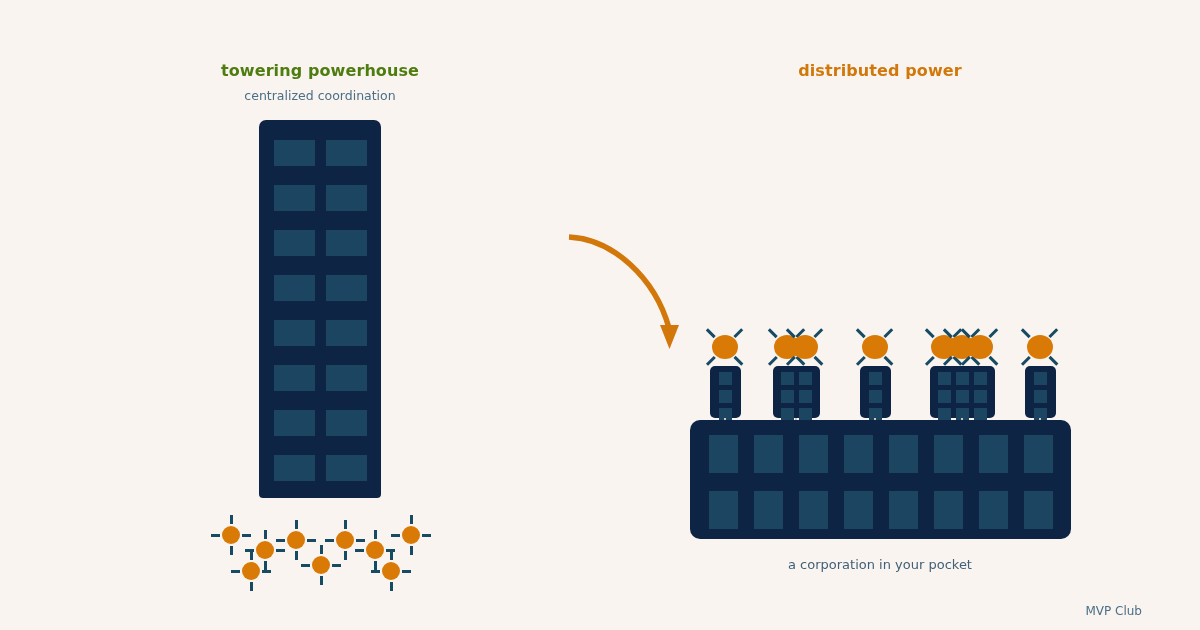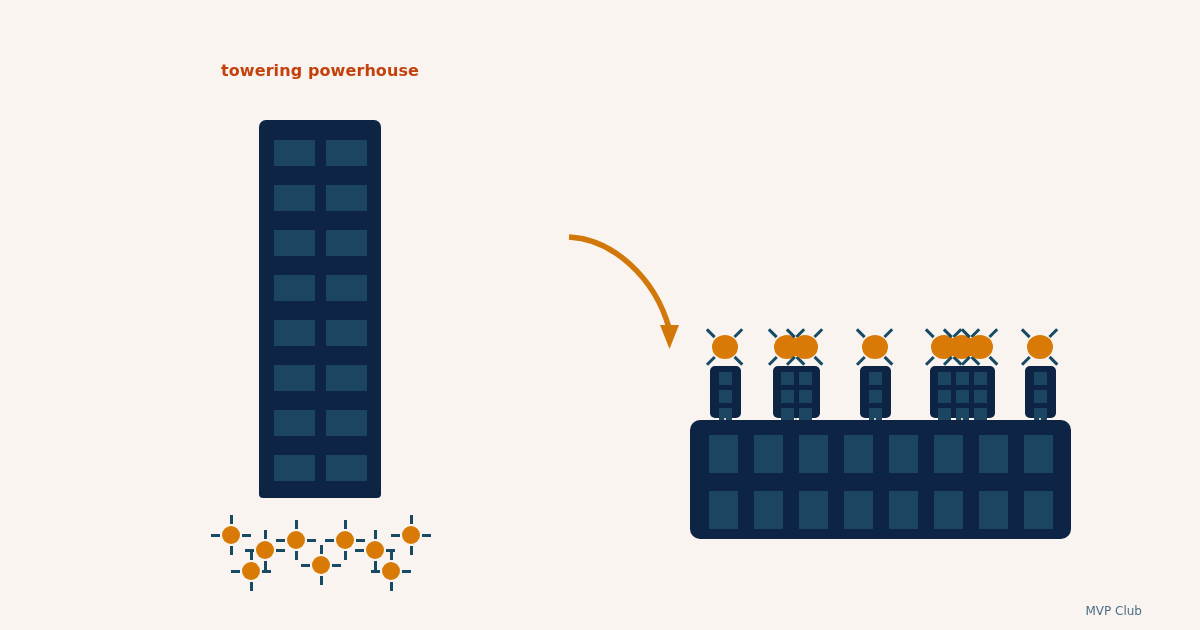--- a/index.html
+++ b/index.html
@@ -28,21 +28,21 @@
     font-weight: bold;
     letter-spacing: 0.1px;
   }
   .panel-sub {
     position: absolute;
     width: 420px;
     text-align: center;
     font-size: 12.5px;
     font-weight: normal;
   }
-  #left-title  { left: 110px; top: 61px; color: #c2410c; }
+  #left-title  { left: 110px; top: 61px; color: #4d7c0f; }
   #left-sub    { left: 110px; top: 88px; color: #4a6f86; }
   #right-title { left: 670px; top: 61px; color: #d2780a; }
   #right-sub   { left: 670px; top: 88px; color: #3c5d72; }
 
   
   .tower {
     position: absolute;
     left: 259px;
     top: 120px;
     width: 122px;
@@ -161,20 +161,21 @@
     font-size: 12px;
     color: #4a6f86;
   }
 </style>
 </head>
 <body>
 
 <div class="stage">
 
   <div class="panel-title" id="left-title">towering powerhouse</div>
+  <div class="panel-sub" id="left-sub">centralized coordination</div>
 
   <div class="tower" id="tower">
       <div class="tower-win" style="left: 15px; top: 20px;"></div>
       <div class="tower-win" style="left: 67px; top: 20px;"></div>
       <div class="tower-win" style="left: 15px; top: 65px;"></div>
       <div class="tower-win" style="left: 67px; top: 65px;"></div>
       <div class="tower-win" style="left: 15px; top: 110px;"></div>
       <div class="tower-win" style="left: 67px; top: 110px;"></div>
       <div class="tower-win" style="left: 15px; top: 155px;"></div>
       <div class="tower-win" style="left: 67px; top: 155px;"></div>
@@ -247,20 +248,21 @@
       </div>
       <div class="node" style="left: 411px; top: 535px;">
         <span class="tick n"></span>
         <span class="tick s"></span>
         <span class="tick w"></span>
         <span class="tick e"></span>
         <span class="dot"></span>
       </div>
     </div>
 
+  <div class="panel-title" id="right-title">distributed power</div>
 
   <div class="arrow">
     <svg width="140" height="145" viewBox="0 0 140 145" aria-hidden="true">
       <path d="M14 17 C 58 19, 100 58, 114 108" fill="none" stroke="#d2780a" stroke-width="5.5" stroke-linecap="butt"></path>
       <path d="M105 105 L124 105 L114.5 129 Z" fill="#d2780a"></path>
     </svg>
   </div>
 
   <div id="units">
       <div class="unit" style="left: 0px; top: 0px;">
@@ -382,16 +384,17 @@
       <div class="base-win" style="left: 19px; top: 71px;"></div>
       <div class="base-win" style="left: 64px; top: 71px;"></div>
       <div class="base-win" style="left: 109px; top: 71px;"></div>
       <div class="base-win" style="left: 154px; top: 71px;"></div>
       <div class="base-win" style="left: 199px; top: 71px;"></div>
       <div class="base-win" style="left: 244px; top: 71px;"></div>
       <div class="base-win" style="left: 289px; top: 71px;"></div>
       <div class="base-win" style="left: 334px; top: 71px;"></div>
     </div>
 
+  <div id="base-caption">a corporation in your pocket</div>
 
   <div id="footer-brand">MVP Club</div>
 
 </div>
 
 </body></html>

